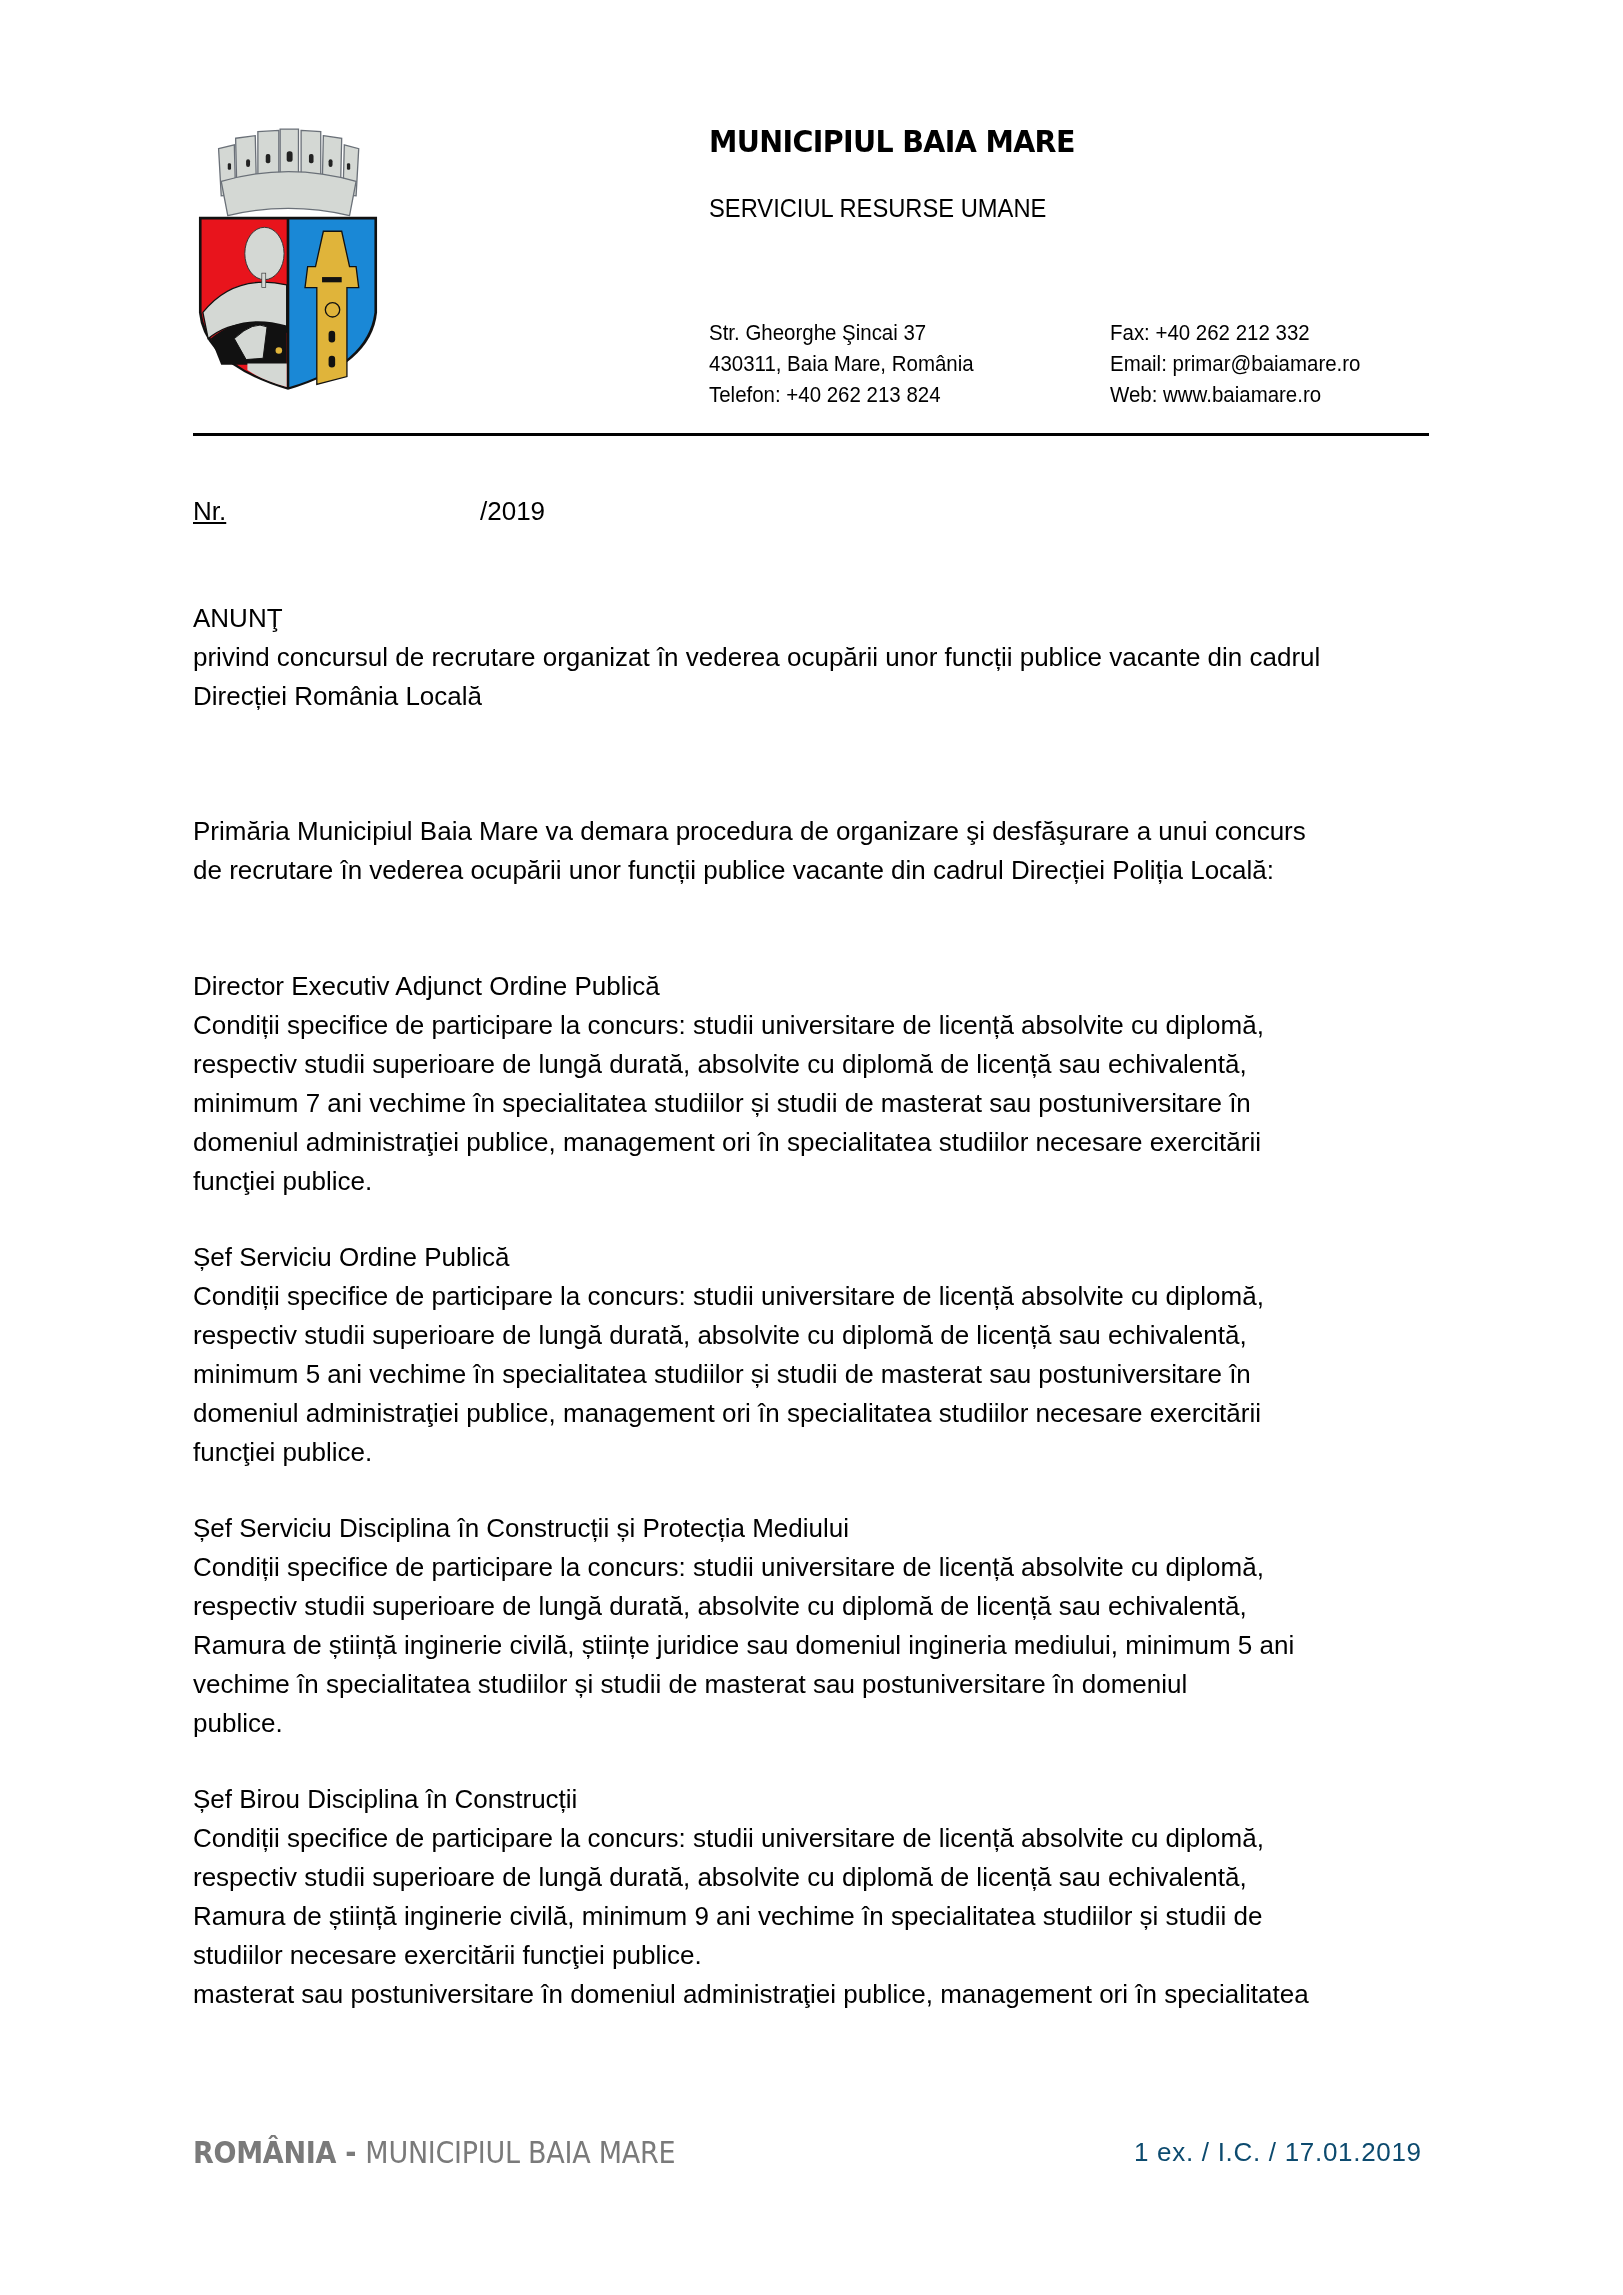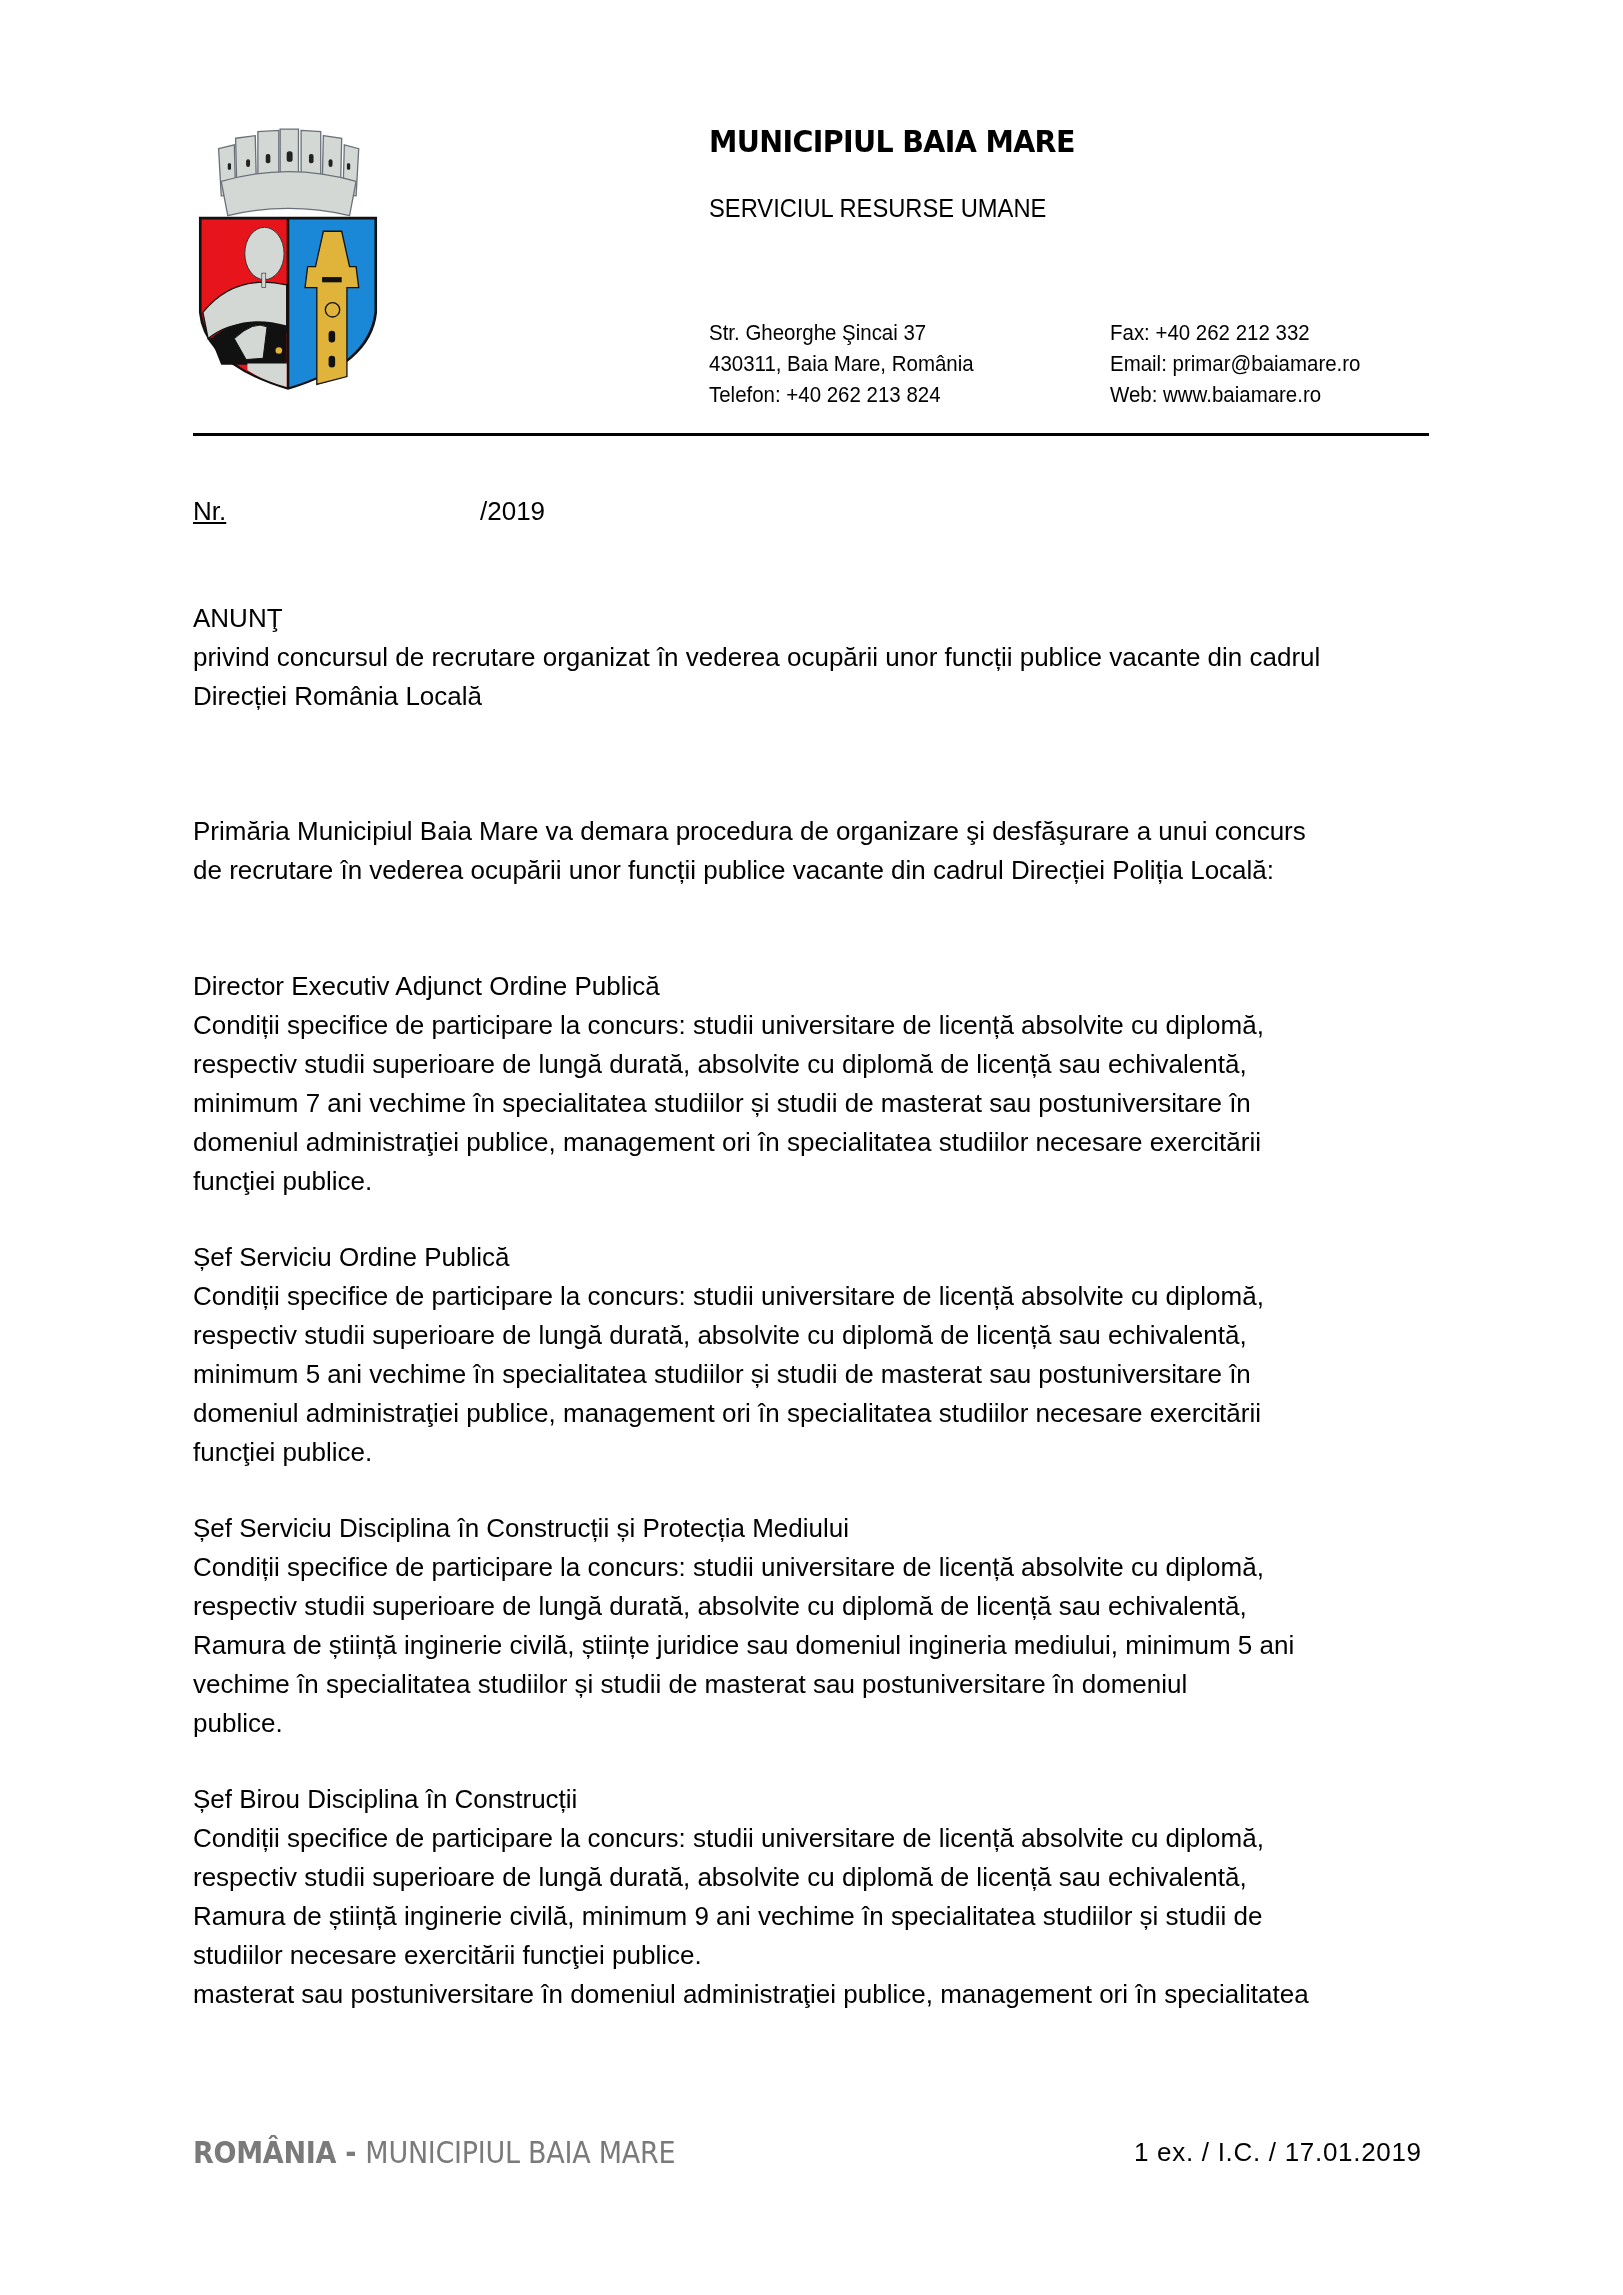--- a/index.html
+++ b/index.html
@@ -18,21 +18,21 @@
   .nr-row .nr-label { position:absolute; left:0;text-decoration:underline; }
   .nr-row .nr-year { position:absolute; left:287px; }
   .doc-body { left:193px; top:599px; width:1243px; font-size:26px; line-height:39px; }
   .heading { font-weight:normal; font-size:26px; }
   .gap-big { height:96px; }
   .gap-intro { height:77px; }
   .gap-sec { height:37px; }
   .footer-left { left:193px; top:2135px; font-family:"DejaVu Sans", sans-serif; font-size:30px;
                  color:#7a7a7a; transform:scaleX(0.9); transform-origin:left top; letter-spacing:-0.3px; }
   .footer-left b { font-weight:bold; }
-  .footer-right { left:1134px; top:2137px; font-size:26px; color:#000000; letter-spacing:0.7px; }
+  .footer-right { left:1134px; top:2137px; font-size:26px; color:#0c4a6e; letter-spacing:0.7px; }
   .line { display:block; white-space:nowrap; }
 </style>
 </head>
 <body>
 
 <div class="abs crest">
   <svg width="186" height="275" viewBox="0 0 284 420">
 
     <g fill="#d4d8d4" stroke="#6a7078" stroke-width="2">
       <path d="M36 50 L60 44 L62 120 L40 122 Z"></path>

